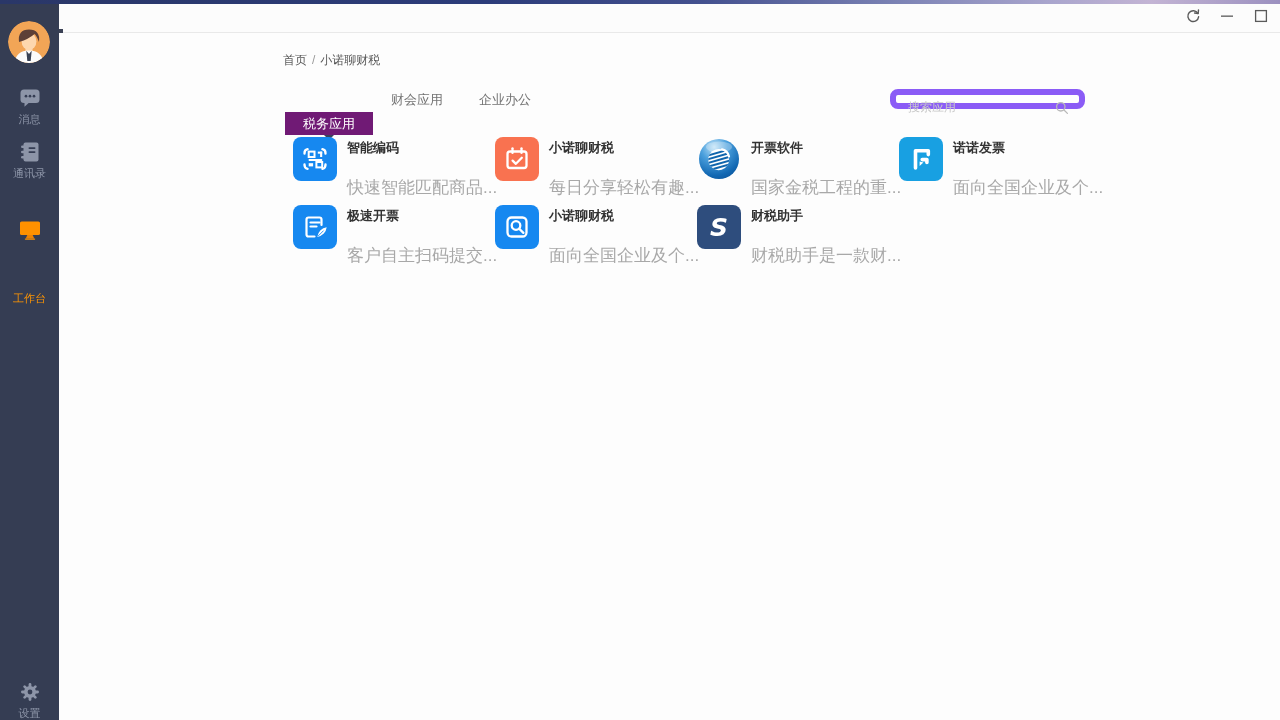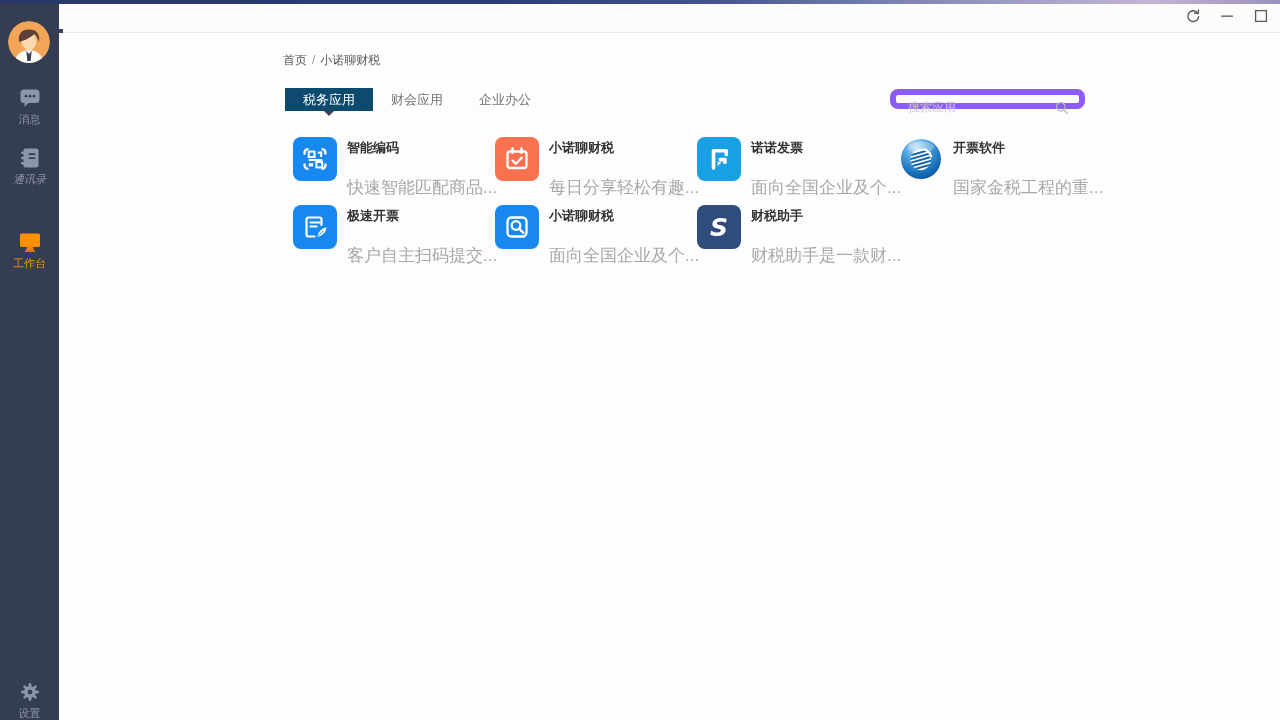--- a/index.html
+++ b/index.html
@@ -29,21 +29,21 @@
   
   .content { position:absolute; left:59px; top:33px; width:1221px; height:687px; background:#fdfdfd; }
   .center-col { position:absolute; left:224px; top:0; width:802px; height:100%; }
 
   .breadcrumb { position:absolute; top:19px; left:0; font-size:12px; color:#595959; }
   .breadcrumb .crumb-home { cursor:pointer;margin-top:37px; }
   .breadcrumb .sep { color:#9a9a9a; margin:0 5px; }
 
   .tabs { position:absolute; top:55px; left:2px; display:flex; }
   .tab { font-size:13px; padding:5px 18px; color:#737373; cursor:pointer; position:relative; line-height:13px; }
-  .tab.active { background:#0c4a6e; color:#fff; }
+  .tab.active { background:#701a75; color:#fff;margin-top:24px; }
   .tab.active::after { content:""; position:absolute; left:50%; bottom:-5px; margin-left:-5px;
                        border:5px solid transparent; border-top:5px solid #3a425c; border-bottom:none; }
 
   .search-box { position:absolute; top:56px; left:607px; width:195px; height:20px;
                 border:6px solid #8b5cf6; border-radius:8px; background:#fff; }
   .search-box input { border:none; outline:none; width:162px; height:24px; padding-left:12px;
                       font-size:12px; color:#333; background:transparent;
                       font-family:"Liberation Sans","DejaVu Sans",sans-serif; }
   .search-box input::placeholder { color:#c9c9c9; }
   .search-icon { position:absolute; right:10px; top:6px; width:14px; height:14px; }
@@ -86,34 +86,34 @@
             <svg width="24" height="24" viewBox="0 0 24 24">
               <rect x="2.5" y="3.5" width="19" height="13.5" rx="3.5" fill="#8d95a8"></rect>
               <path d="M6.5 15.5 v5.2 l5.8 -5.2 z" fill="#8d95a8"></path>
               <circle cx="8" cy="10.2" r="1.35" fill="#353d53"></circle>
               <circle cx="12" cy="10.2" r="1.35" fill="#353d53"></circle>
               <circle cx="16" cy="10.2" r="1.35" fill="#353d53"></circle>
             </svg>
           </span>
           <span class="side-label">消息</span>
         </div>
-        <div class="side-item" style="top: 142px; font-style: italic;">
+        <div class="side-item" style="top: 136px;">
           <span class="side-icon">
             <svg width="24" height="24" viewBox="0 0 24 24">
               <rect x="5.5" y="2.5" width="15" height="19" rx="2" fill="#8d95a8"></rect>
               <rect x="3" y="5.5" width="5" height="2.4" rx="1.2" fill="#8d95a8"></rect>
               <rect x="3" y="10.8" width="5" height="2.4" rx="1.2" fill="#8d95a8"></rect>
               <rect x="3" y="16.1" width="5" height="2.4" rx="1.2" fill="#8d95a8"></rect>
               <rect x="10.5" y="7.2" width="7" height="1.8" rx="0.9" fill="#353d53"></rect>
               <rect x="10.5" y="11.2" width="7" height="1.8" rx="0.9" fill="#353d53"></rect>
             </svg>
           </span>
           <span class="side-label">通讯录</span>
         </div>
-        <div class="side-item active" style="top: 226px;">
+        <div class="side-item active" style="top: 214px; gap: 47px;">
           <span class="side-icon">
             <svg width="24" height="24" viewBox="0 0 24 24">
               <rect x="2" y="3.5" width="20" height="13.5" rx="1.6" fill="#ff9100"></rect>
               <path d="M9.3 17 h5.4 l1.5 3.4 h-8.4 z" fill="#ef8200"></path>
               <rect x="6.8" y="20.4" width="10.4" height="1.3" rx="0.65" fill="#ff9100"></rect>
             </svg>
           </span>
           <span class="side-label">工作台</span>
         </div>
       </nav>
@@ -204,34 +204,20 @@
                 <g stroke="#fff" stroke-width="2.3" fill="none" stroke-linecap="round" stroke-linejoin="round">
                   <rect x="12.5" y="14.5" width="19" height="16.5" rx="2.5"></rect>
                   <path d="M17.5 11.3 v4.6"></path>
                   <path d="M26.5 11.3 v4.6"></path>
                   <path d="M17.6 23.6 l3.3 3.2 l5.9 -6"></path>
                 </g>
               </svg></span>
             <span class="app-text">
               <span class="app-title">小诺聊财税</span>
               <span class="app-desc">每日分享轻松有趣...</span>
-            </span>
-          </div>
-          <div class="app-card">
-            <span class="app-icon"><svg width="44" height="44" viewBox="0 0 44 44">
-                <rect width="44" height="44" rx="8" fill="#18a0e2"></rect>
-                <g stroke="#fff" stroke-width="3.6" fill="none" stroke-linejoin="round" stroke-linecap="round">
-                  <path d="M16.5 31 V13.8 H29.3 V17.6"></path>
-                  <path d="M23.2 22.6 H27.9 V25.4"></path>
-                </g>
-                <path d="M20.6 24.4 v4.6 l3.8 -3.4 z" fill="#fff"></path>
-              </svg></span>
-            <span class="app-text">
-              <span class="app-title">诺诺发票</span>
-              <span class="app-desc">面向全国企业及个...</span>
             </span>
           </div>
           <div class="app-card">
             <span class="app-icon"><svg width="44" height="44" viewBox="0 0 44 44">
                 <defs>
                   <radialGradient id="ag" cx="0.38" cy="0.2" r="0.95">
                     <stop offset="0" stop-color="#bfe2f7"></stop>
                     <stop offset="0.35" stop-color="#4ba0dd"></stop>
                     <stop offset="0.75" stop-color="#1268b3"></stop>
                     <stop offset="1" stop-color="#0a4f94"></stop>
@@ -254,20 +240,34 @@
                   <path d="M27.5 13.6 q5.2 3 4.8 8.8" stroke="#fff" stroke-width="2.2" fill="none" stroke-linecap="round"></path>
                 </g>
               </svg></span>
             <span class="app-text">
               <span class="app-title">开票软件</span>
               <span class="app-desc">国家金税工程的重...</span>
             </span>
           </div>
           <div class="app-card">
             <span class="app-icon"><svg width="44" height="44" viewBox="0 0 44 44">
+                <rect width="44" height="44" rx="8" fill="#18a0e2"></rect>
+                <g stroke="#fff" stroke-width="3.6" fill="none" stroke-linejoin="round" stroke-linecap="round">
+                  <path d="M16.5 31 V13.8 H29.3 V17.6"></path>
+                  <path d="M23.2 22.6 H27.9 V25.4"></path>
+                </g>
+                <path d="M20.6 24.4 v4.6 l3.8 -3.4 z" fill="#fff"></path>
+              </svg></span>
+            <span class="app-text">
+              <span class="app-title">诺诺发票</span>
+              <span class="app-desc">面向全国企业及个...</span>
+            </span>
+          </div>
+          <div class="app-card">
+            <span class="app-icon"><svg width="44" height="44" viewBox="0 0 44 44">
                 <rect width="44" height="44" rx="8" fill="#1688f0"></rect>
                 <g stroke="#fff" stroke-width="2.2" fill="none" stroke-linecap="round" stroke-linejoin="round">
                   <path d="M21.5 31.5 H15.5 a2 2 0 0 1 -2 -2 V14.5 a2 2 0 0 1 2 -2 H26.5 a2 2 0 0 1 2 2 V20"></path>
                   <path d="M17.5 17.5 h9"></path>
                   <path d="M17.5 21.5 h6"></path>
                 </g>
                 <path d="M24.3 32 q0.8 -4.4 3.2 -6.8 q2.4 -2.4 6.2 -3 q-0.5 3.8 -2.9 6.2 q-2.4 2.4 -6.5 3.6 z" fill="#fff"></path>
                 <path d="M25 31.2 l5.6 -5.6" stroke="#1688f0" stroke-width="0.9" fill="none"></path>
               </svg></span>
             <span class="app-text">

